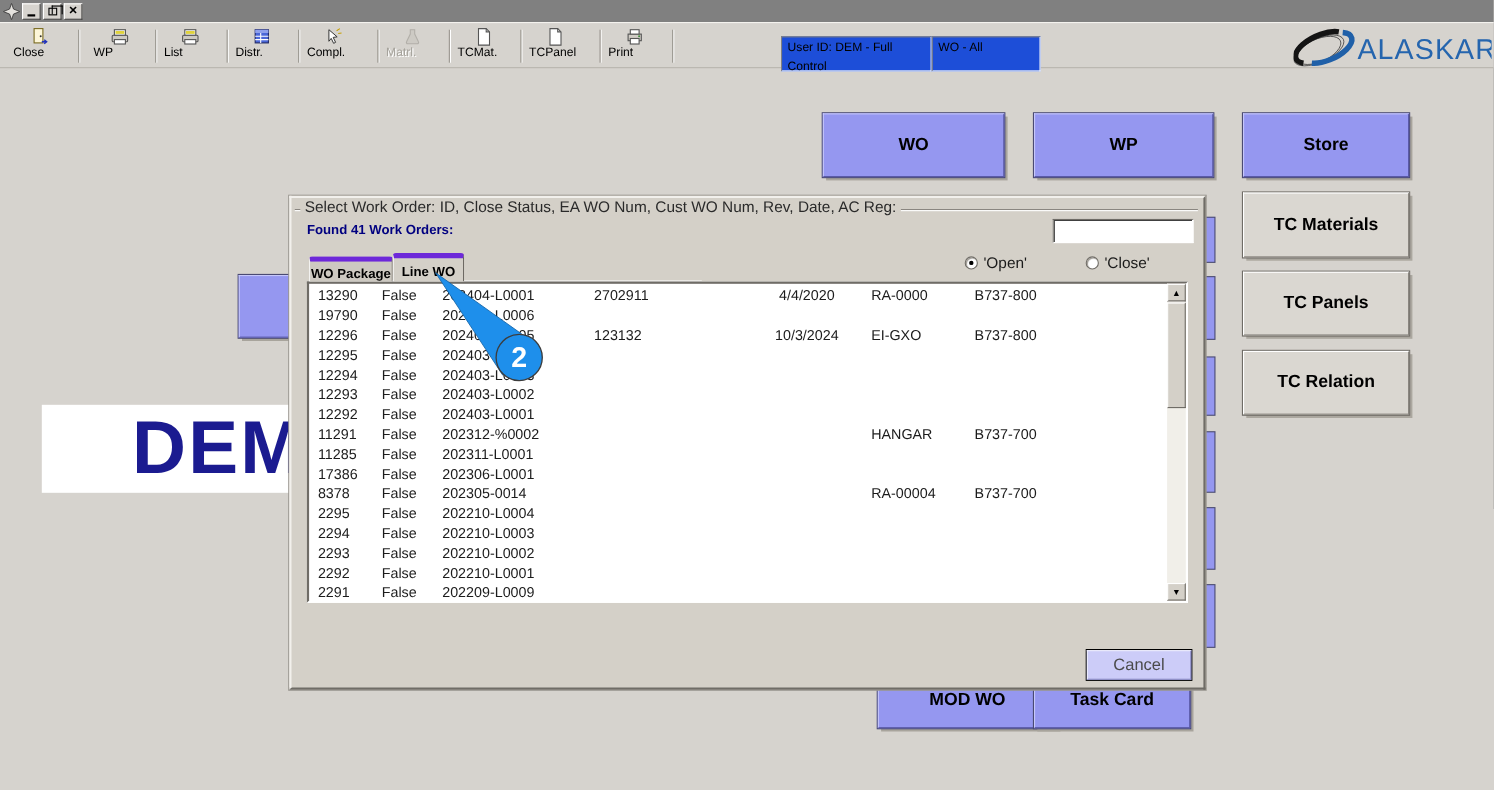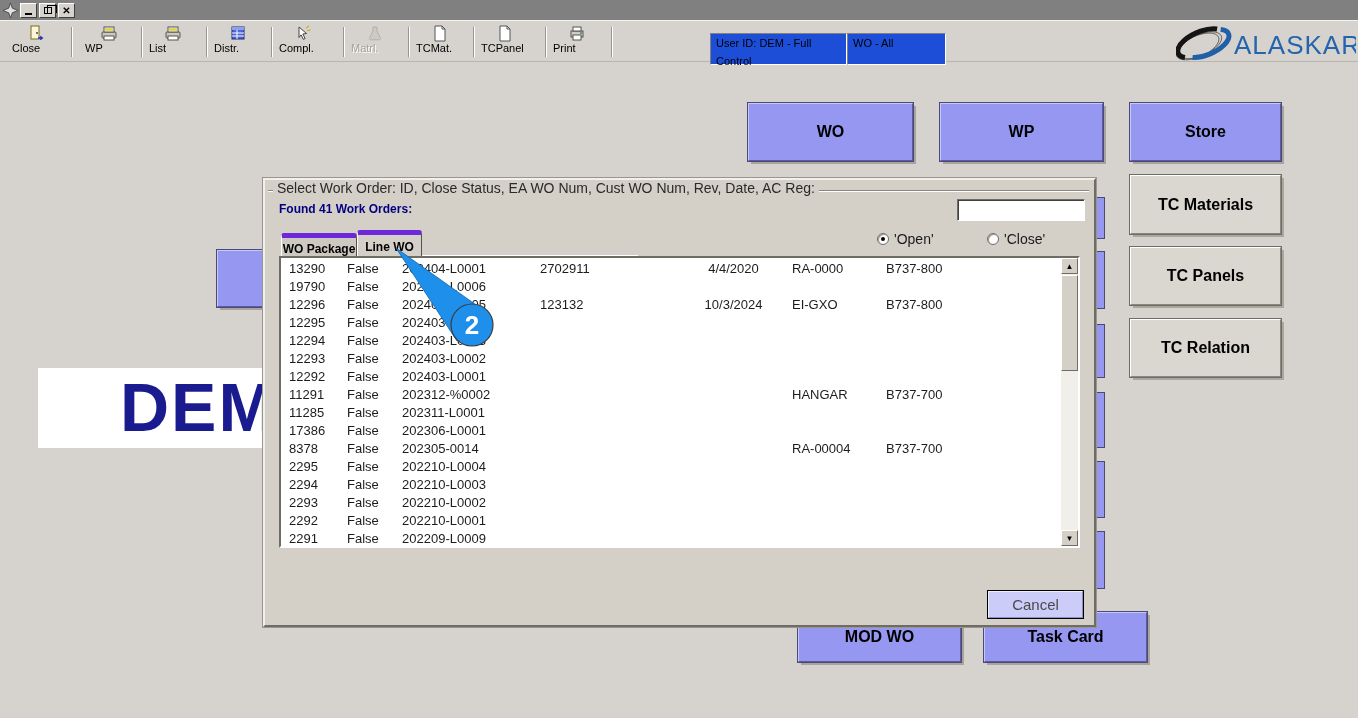--- a/index.html
+++ b/index.html
@@ -252,21 +252,21 @@
   <div class="pbtn" style="left:217px; top:250px; width:60px;  height:57px;"></div>
   <div class="dem">DEM</div>
 
   <div class="pbtn" style="left:748px;  top:103px; width:165px; height:58px;">WO</div>
   <div class="pbtn" style="left:940px;  top:103px; width:163px; height:58px;">WP</div>
   <div class="pbtn" style="left:1130px; top:103px; width:151px; height:58px;">Store</div>
   <div class="gbtn" style="left:1130px; top:175px; width:151px; height:59px;">TC Materials</div>
   <div class="gbtn" style="left:1130px; top:247px; width:151px; height:58px;">TC Panels</div>
   <div class="gbtn" style="left:1130px; top:319px; width:151px; height:58px;">TC Relation</div>
   <div class="pbtn" style="left:750px;  top:612px; width:163px; height:50px;margin-left:48px;">MOD WO</div>
-  <div class="pbtn" style="left:984px;  top:612px; width:163px; height:50px;">Task Card</div>
+  <div class="pbtn" style="left:940px;  top:612px; width:142px; height:50px;">Task Card</div>
 
   <div class="strip" style="left:1040px; top:198px; width:64px; height:40px;"></div>
   <div class="strip" style="left:1040px; top:252px; width:64px; height:56px;"></div>
   <div class="strip" style="left:1040px; top:325px; width:64px; height:52px;"></div>
   <div class="strip" style="left:1040px; top:393px; width:64px; height:54px;"></div>
   <div class="strip" style="left:1040px; top:462px; width:64px; height:55px;"></div>
   <div class="strip" style="left:1040px; top:532px; width:64px; height:56px;"></div>
 
   <div class="dialog">
     <div class="groupline"></div>

